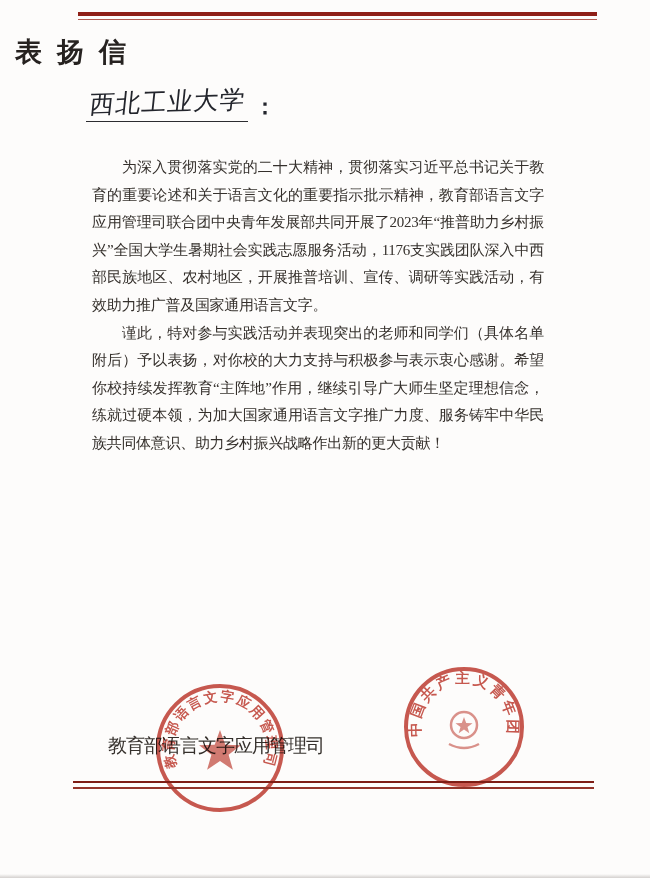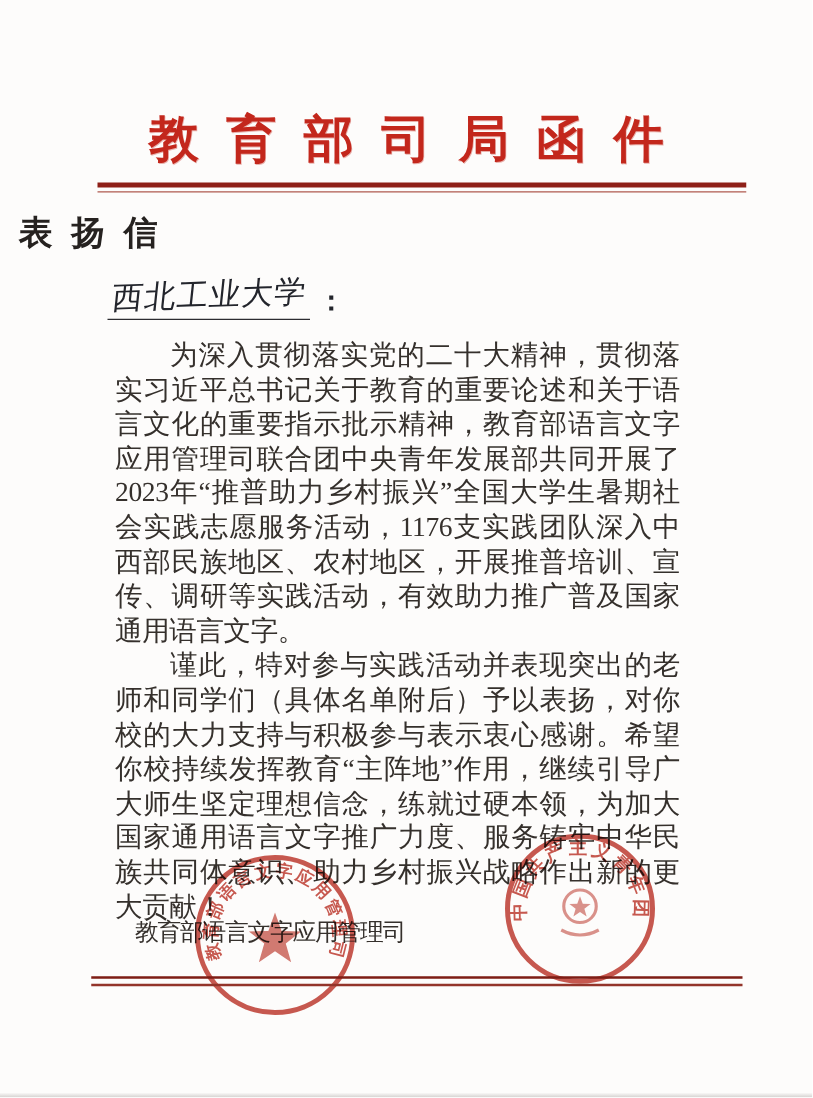--- a/index.html
+++ b/index.html
@@ -84,22 +84,22 @@
   .salutation .colon {
     display: inline-block;
     margin-left: 6px;
     font-size: 22px;
     font-weight: 700;
     color: #23252c;
     vertical-align: bottom;
   }
   
   .body {
-    margin: 6px 106px 0 92px;
-    font-size: 22px;
+    margin: 24px 106px 0 92px;
+    font-size: 15px;
     line-height: 27.6px;
     letter-spacing: -0.3px;
     text-align: justify;
   }
   .body p {
     margin: 0;
     text-indent: 2em;
   }
   
   .sign-left {
@@ -150,21 +150,20 @@
     width: 521px;
   }
   .bottom-rule .rule-a { border-top: 2.5px solid #7e1d15; }
   .bottom-rule .rule-b { margin-top: 4px; border-top: 2px solid #93342a; }
 </style>
 </head>
 <body>
 
 <div class="page">
 
-  <div class="doc-header">教育部司局函件</div>
 
   <div class="red-rule">
     <div class="rule-thick"></div>
     <div class="rule-thin"></div>
   </div>
 
   <h1 class="letter-title">表扬信</h1>
 
   <div class="salutation">
     <span class="hw-wrap"><span class="handwritten">西北工业大学</span></span><span class="colon">：</span>

